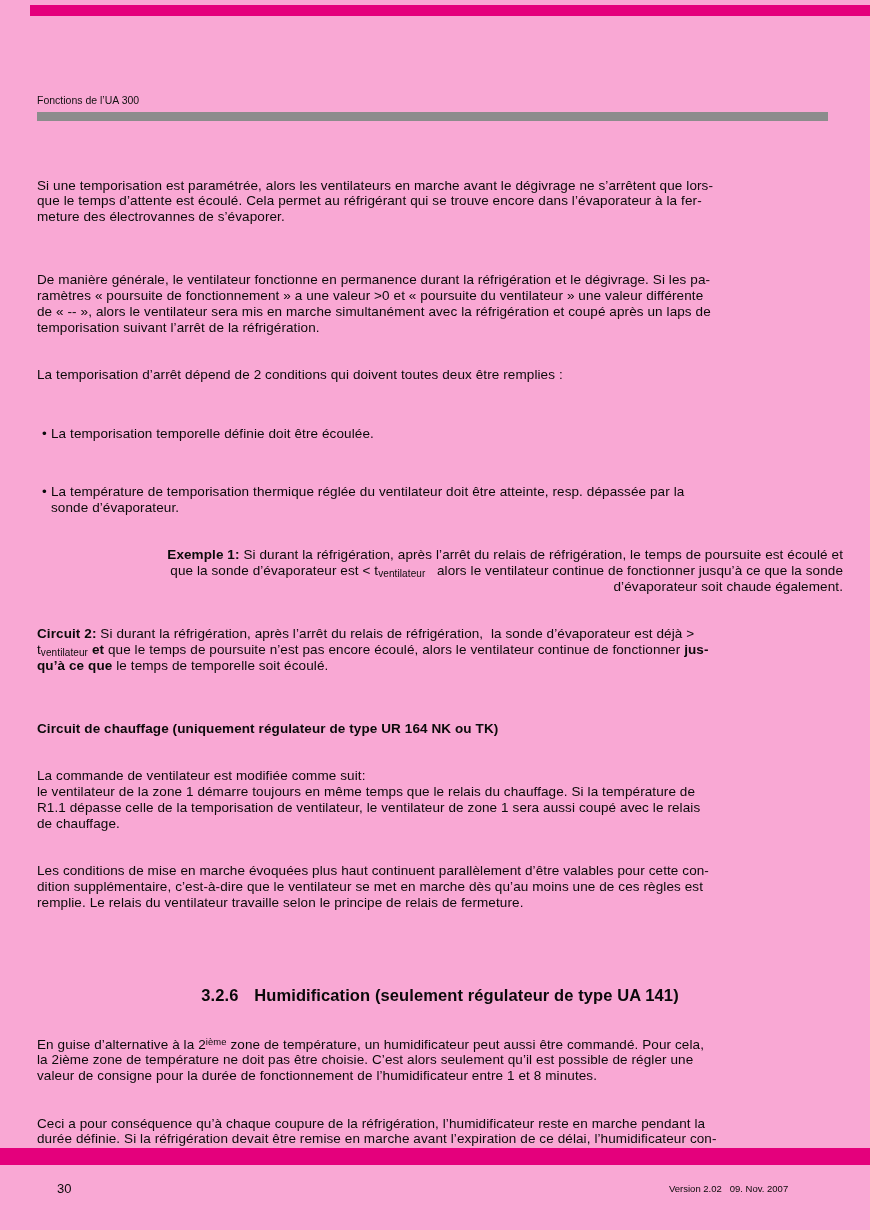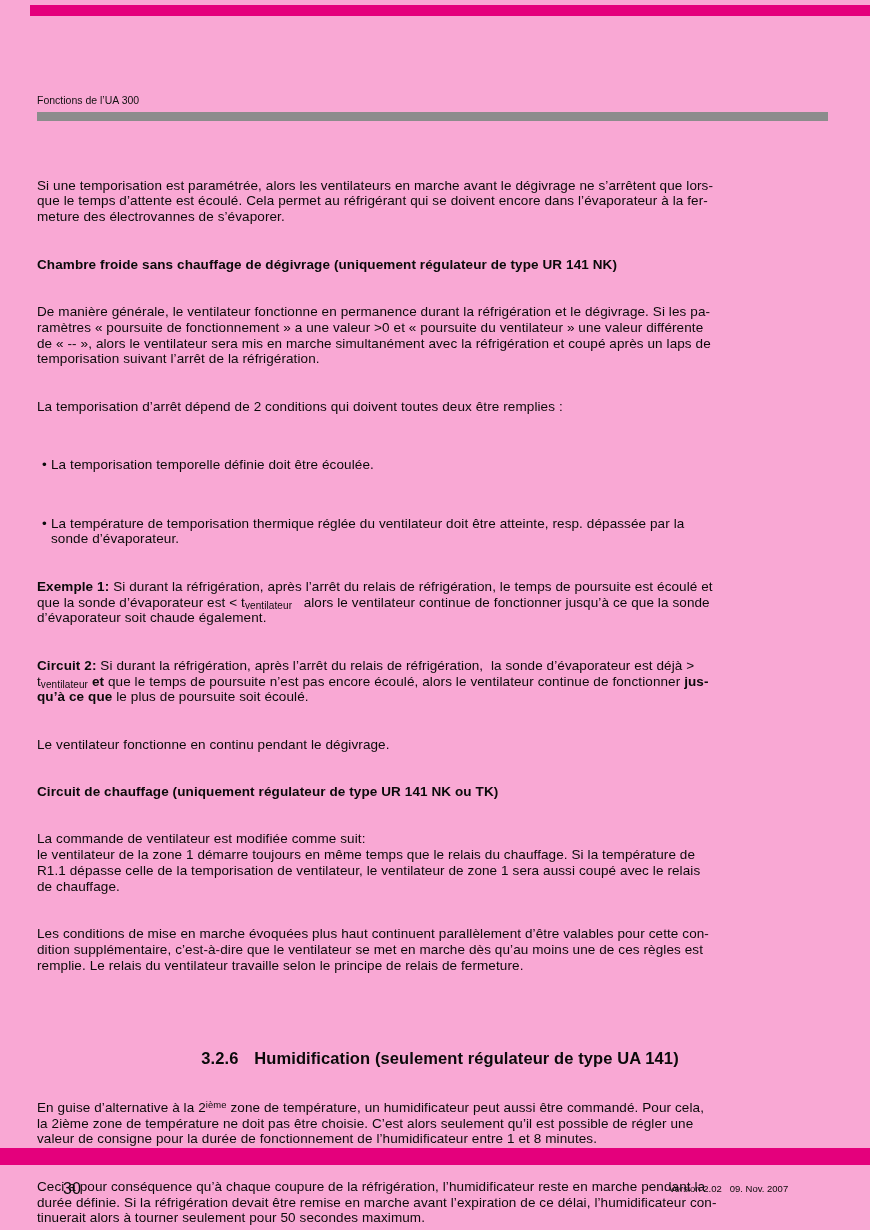--- a/index.html
+++ b/index.html
@@ -32,21 +32,21 @@
     position:absolute;left:37px;top:146px;width:806px;
     font-size:13.5px;line-height:15.8px;letter-spacing:0.1px;
     white-space:pre-line;
   }
   .content p{margin:0;padding:0;}
   .para{margin:0;}
   .bold-heading{font-weight:bold;}
   .mt-h1{margin-top:21px;}
   .mt-p2{margin-top:9px;}
   .mt-p3{margin-top:12px;}
-  .mt-p4{margin-top:7px;}
+  .mt-p4{margin-top:7px;text-align:right;}
   .mt-p5{margin-top:9px;}
   .mt-p6{margin-top:9px;}
   .mt-h2{margin-top:17px;}
   .mt-p7{margin-top:13px;}
   .mt-p8{margin-top:10px;}
   .mt-sec{margin-top:43px;}
   .mt-p9{margin-top:27px;}
   .mt-p10{margin-top:12px;}
   .bullet-row{display:flex;margin-top:11px;}
   .bullet-marker{width:9px;margin-left:5px;flex:0 0 auto;}
@@ -63,46 +63,45 @@
   }
   sup.tsup{
     font-size:70%;line-height:0;position:relative;top:-4px;vertical-align:baseline;
   }
   b{font-weight:bold;}
   .bottom-bar{
     position:absolute;left:0;top:1148px;width:870px;height:17px;
     background:var(--accent);
   }
   .footer-page-number{
-    position:absolute;left:63px;top:1182px;
-    font-size:16px;line-height:14px;
+    position:absolute;left:57px;top:1182px;
+    font-size:13px;line-height:14px;
   }
   .footer-version{
     position:absolute;left:669px;top:1183px;
     font-size:9.5px;line-height:12px;
     white-space:pre;
   }
 </style>
 </head>
 <body>
 
 <div class="page">
 
   <div class="top-bar"></div>
 
   <div class="header-text">Fonctions de l’UA 300</div>
   <div class="header-rule"></div>
 
   <div class="content">
 
     <p class="para">Si une temporisation est paramétrée, alors les ventilateurs en marche avant le dégivrage ne s’arrêtent que lors-
-que le temps d’attente est écoulé. Cela permet au réfrigérant qui se doivent encore dans l’évaporateur à la fer-
+que le temps d’attente est écoulé. Cela permet au réfrigérant qui se trouve encore dans l’évaporateur à la fer-
 meture des électrovannes de s’évaporer.</p>
 
-    <p class="para bold-heading mt-h1">Chambre froide sans chauffage de dégivrage (uniquement régulateur de type UR 141 NK)</p>
 
     <p class="para mt-p2">De manière générale, le ventilateur fonctionne en permanence durant la réfrigération et le dégivrage. Si les pa-
 ramètres « poursuite de fonctionnement » a une valeur &gt;0 et « poursuite du ventilateur » une valeur différente
 de « -- », alors le ventilateur sera mis en marche simultanément avec la réfrigération et coupé après un laps de
 temporisation suivant l’arrêt de la réfrigération.</p>
 
     <p class="para mt-p3">La temporisation d’arrêt dépend de 2 conditions qui doivent toutes deux être remplies :</p>
 
     <div class="bullet-row">
       <span class="bullet-marker">•</span>
@@ -114,25 +113,24 @@
       <span class="bullet-text">La température de temporisation thermique réglée du ventilateur doit être atteinte, resp. dépassée par la
 sonde d’évaporateur.</span>
     </div>
 
     <p class="para mt-p4"><b>Exemple 1:</b><span> Si durant la réfrigération, après l’arrêt du relais de réfrigération, le temps de poursuite est écoulé et
 que la sonde d’évaporateur est &lt; t</span><sub class="tsub">ventilateur</sub><span>&nbsp;&nbsp; alors le ventilateur continue de fonctionner jusqu’à ce que la sonde
 d’évaporateur soit chaude également.</span></p>
 
     <p class="para mt-p5"><b>Circuit 2:</b><span> Si durant la réfrigération, après l’arrêt du relais de réfrigération,&nbsp; la sonde d’évaporateur est déjà &gt;
 t</span><sub class="tsub">ventilateur</sub><b> et</b><span> que le temps de poursuite n’est pas encore écoulé, alors le ventilateur continue de fonctionner </span><b>jus-
-qu’à ce que</b><span> le plus de poursuite soit écoulé.</span></p>
+qu’à ce que</b><span> le temps de temporelle soit écoulé.</span></p>
 
-    <p class="para mt-p6">Le ventilateur fonctionne en continu pendant le dégivrage.</p>
 
-    <p class="para bold-heading mt-h2">Circuit de chauffage (uniquement régulateur de type UR 141 NK ou TK)</p>
+    <p class="para bold-heading mt-h2">Circuit de chauffage (uniquement régulateur de type UR 164 NK ou TK)</p>
 
     <p class="para mt-p7">La commande de ventilateur est modifiée comme suit:
 le ventilateur de la zone 1 démarre toujours en même temps que le relais du chauffage. Si la température de
 R1.1 dépasse celle de la temporisation de ventilateur, le ventilateur de zone 1 sera aussi coupé avec le relais
 de chauffage.</p>
 
     <p class="para mt-p8">Les conditions de mise en marche évoquées plus haut continuent parallèlement d’être valables pour cette con-
 dition supplémentaire, c’est-à-dire que le ventilateur se met en marche dès qu’au moins une de ces règles est
 remplie. Le relais du ventilateur travaille selon le principe de relais de fermeture.</p>
 

